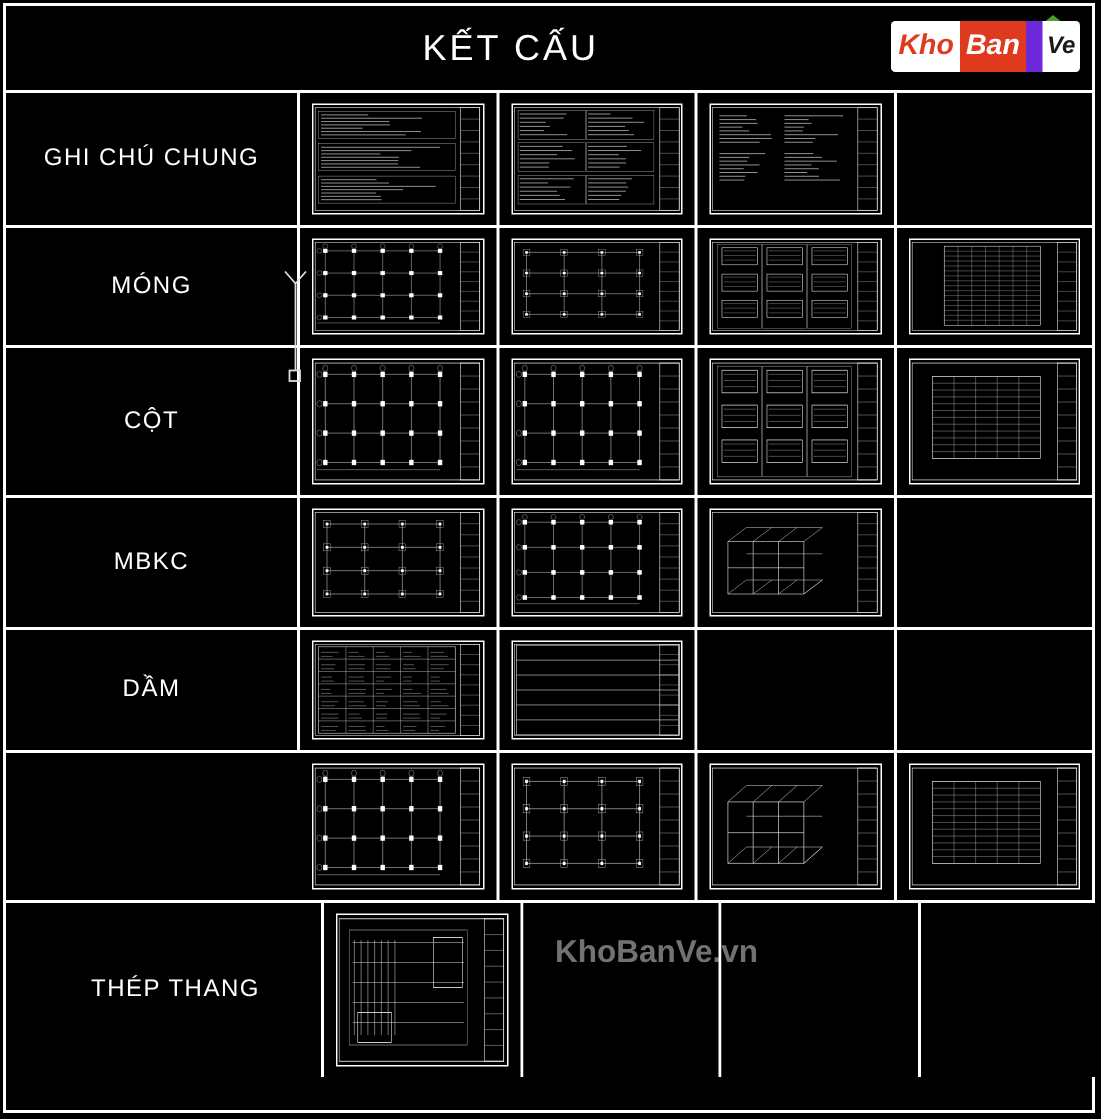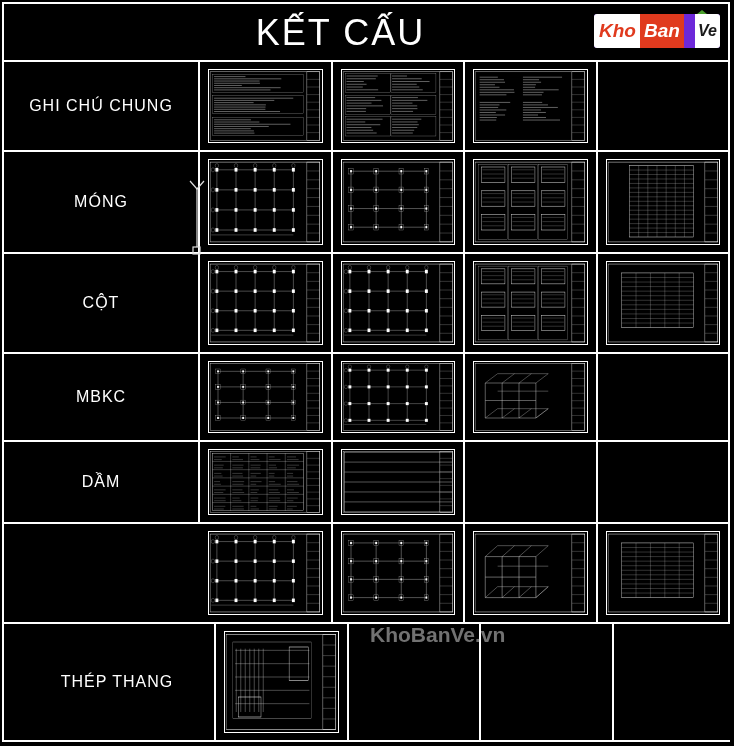--- a/index.html
+++ b/index.html
@@ -5,21 +5,21 @@
   html,body{margin:0;padding:0;background:#000;}
   body{width:734px;height:746px;overflow:hidden;font-family:"Liberation Sans",sans-serif;}
   #sheet{position:relative;width:734px;height:746px;background:#000;color:#fff;}
 
   
   .frame{position:absolute;left:2px;top:2px;width:728px;height:740px;border:2px solid #ffffff;box-sizing:border-box;}
 
   
   .header{position:absolute;left:4px;top:4px;width:724px;height:58px;box-sizing:border-box;border-bottom:2px solid #fff;}
   .title{position:absolute;left:0;top:0;width:673px;height:58px;line-height:58px;text-align:center;
-         font-size:36px;letter-spacing:2px;color:#fff;font-family:"Liberation Sans",sans-serif;}
+         font-size:24px;letter-spacing:2px;color:#fff;font-family:"Liberation Sans",sans-serif;}
   .logo{position:absolute;right:8px;top:6px;width:126px;height:44px;}
   .logo .lbox{position:absolute;left:0;top:4px;width:126px;height:34px;border-radius:3px;overflow:hidden;background:#6d28d9;}
   .logo .kho{position:absolute;left:0;top:0;height:34px;line-height:34px;padding:0 4px 0 5px;background:#ffffff;color:#e03a1e;
              font-weight:bold;font-size:19px;font-style:italic;font-family:"Liberation Sans",sans-serif;}
   .logo .banve{position:absolute;left:46px;top:0;height:34px;line-height:34px;padding:0 4px;background:#e03a1e;color:#fff;
                font-weight:bold;font-size:19px;font-style:italic;}
   .logo .vn{position:absolute;left:101px;top:0;height:34px;line-height:34px;padding:0 3px;background:#ffffff;color:#1a1a1a;
             font-weight:bold;font-size:16px;font-style:italic;}
   .logo .roof{position:absolute;right:2px;top:0px;width:0;height:0;border-left:16px solid transparent;border-right:16px solid transparent;border-bottom:13px solid #4aa02c;}
   .logo .house{position:absolute;right:6px;top:12px;width:24px;height:17px;background:#4aa02c;}
@@ -217,21 +217,21 @@
                 <line x1="87" y1="70.8" x2="127.76098648154223" y2="70.8" stroke="#d0d0d0" stroke-width="0.8"></line>
                 <line x1="87" y1="75" x2="113.78192820934669" y2="75" stroke="#d0d0d0" stroke-width="0.8"></line>
                 <line x1="87" y1="79.2" x2="128.05412958122517" y2="79.2" stroke="#d0d0d0" stroke-width="0.8"></line>
                 <line x1="87" y1="83.4" x2="152.89796752752642" y2="83.4" stroke="#d0d0d0" stroke-width="0.8"></line>
               </svg>
             </div>
           </div>
           <div class="cell empty"></div>
         </div>
       </div>
-      <div class="row" style="height: 102px;">
+      <div class="row" style="height: 80px;">
         <div class="rowlabel">
           <span>MÓNG</span>
         </div>
         <div class="cells">
           <div class="cell">
             <div class="thumb">
               <svg viewBox="0 0 200 120" preserveAspectRatio="none">
                 <rect x="0" y="0" width="200" height="120" fill="#000"></rect>
                 <rect x="174" y="3" width="23" height="114" stroke="#e6e6e6" stroke-width="0.7" fill="none"></rect>
                 <line x1="174" y1="15.666666666666666" x2="197" y2="15.666666666666666" stroke="#bdbdbd" stroke-width="0.45" fill="none"></line>

